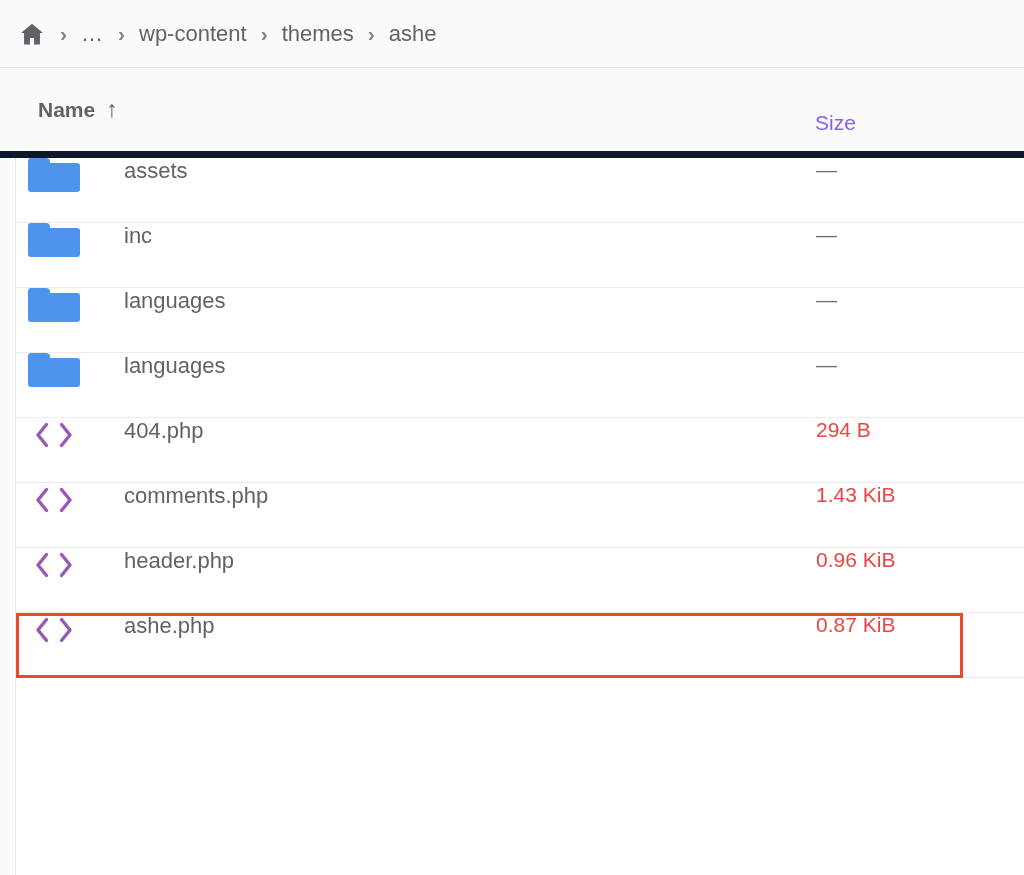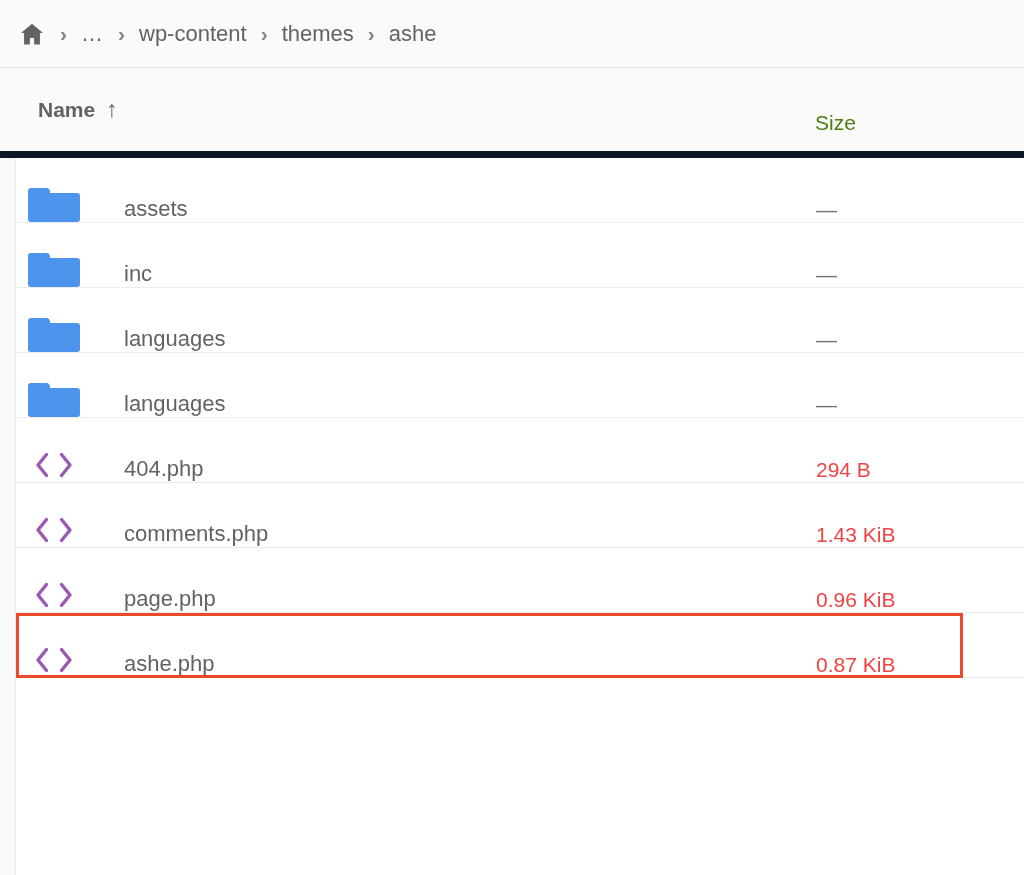--- a/index.html
+++ b/index.html
@@ -74,37 +74,37 @@
   .sort-arrow {
     font-size: 23px;
     color: #5f6368;
     line-height: 1;
   }
 
   .th-size {
     position: absolute;
     left: 815px;
     font-size: 21px;
-    color: #4d7c0f;
+    color: #8b5cf6;
     margin-top: 26px;
   }
 
   
   .table-body {
     position: relative;
     background: #ffffff;
     margin-left: 15px;
     border-left: 1px solid #ebebeb;
     height: 717px;
   }
 
   .row {
     height: 65px;
     display: flex;
-    align-items: flex-end;
+    align-items: flex-start;
     position: relative;
     border-bottom: 1px solid #ececec;
     background: #ffffff;
   }
 
   .cell-icon {
     width: 80px;
     display: flex;
     align-items: center;
     justify-content: center;
@@ -274,21 +274,21 @@
       </div>
       <div class="row">
         <div class="cell-icon">
           <span class="code-icon">
             <svg viewBox="0 0 50 34" aria-hidden="true">
               <path d="M17.5 6.5 L9 17 L17.5 27.5" fill="none" stroke="#9b59b6" stroke-width="3.4" stroke-linecap="round" stroke-linejoin="round"></path>
               <path d="M32.5 6.5 L41 17 L32.5 27.5" fill="none" stroke="#9b59b6" stroke-width="3.4" stroke-linecap="round" stroke-linejoin="round"></path>
             </svg>
           </span>
         </div>
-        <div class="cell-name">page.php</div>
+        <div class="cell-name">header.php</div>
         <div class="cell-size">0.96 KiB</div>
       </div>
       <div class="row">
         <div class="cell-icon">
           <span class="code-icon">
             <svg viewBox="0 0 50 34" aria-hidden="true">
               <path d="M17.5 6.5 L9 17 L17.5 27.5" fill="none" stroke="#9b59b6" stroke-width="3.4" stroke-linecap="round" stroke-linejoin="round"></path>
               <path d="M32.5 6.5 L41 17 L32.5 27.5" fill="none" stroke="#9b59b6" stroke-width="3.4" stroke-linecap="round" stroke-linejoin="round"></path>
             </svg>
           </span>

